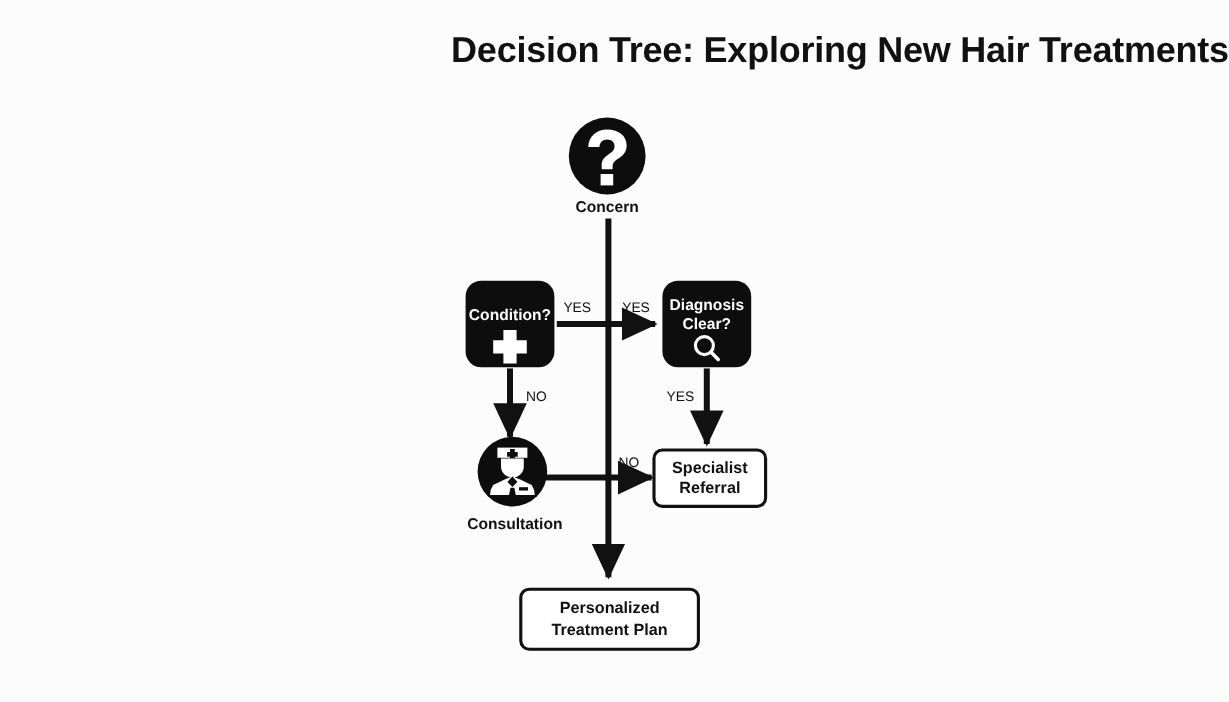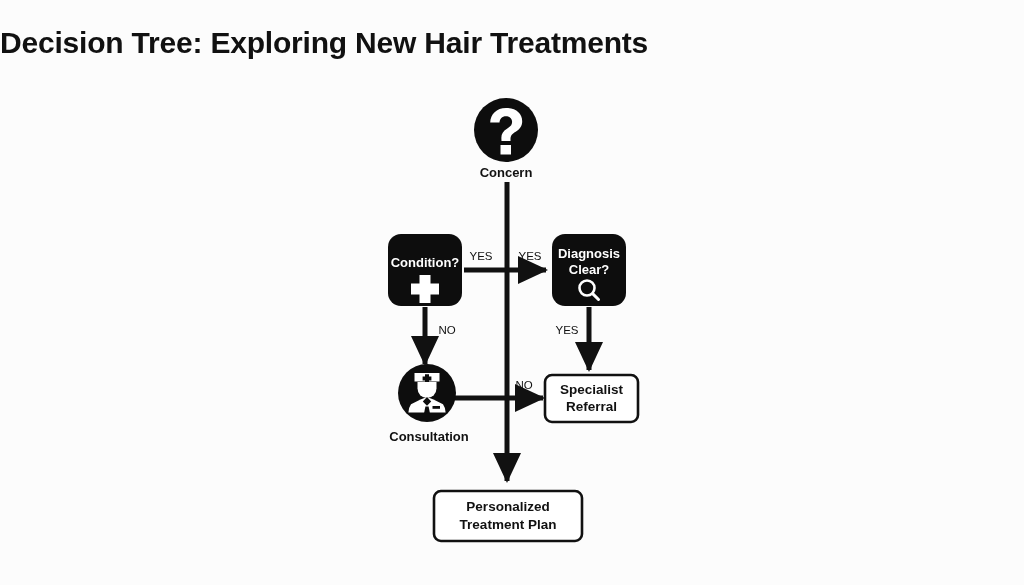--- a/index.html
+++ b/index.html
@@ -20,21 +20,21 @@
     left: 0;
     top: 0;
     width: 1024px;
     height: 585px;
   }
   .page-title {
     position: absolute;
     left: 0;
     top: 26px;
     width: 1024px;
-    text-align: left;
+    text-align: right;
     font-family: "Liberation Sans", sans-serif;
     font-weight: bold;
     font-size: 30px;
     letter-spacing: -0.2px;
     color: #111111;
     white-space: nowrap;
   }
   svg text {
     font-family: "Liberation Sans", sans-serif;
   }

